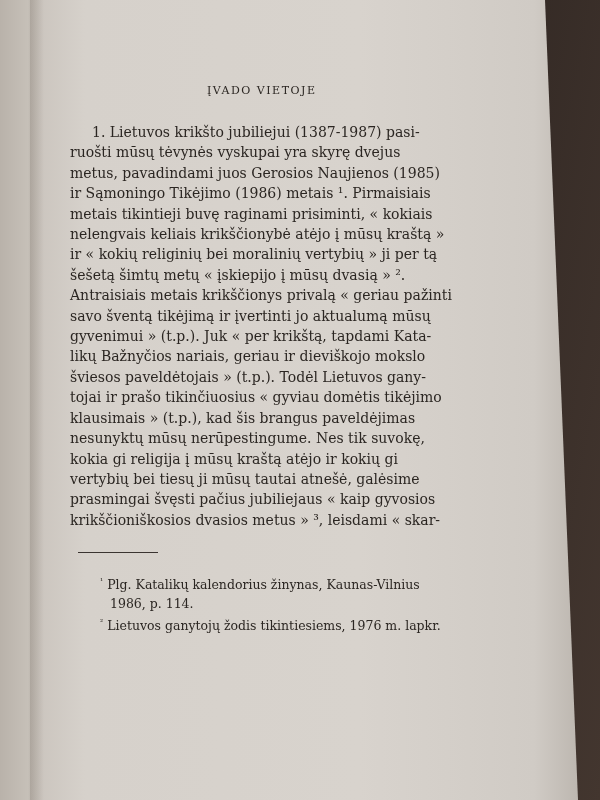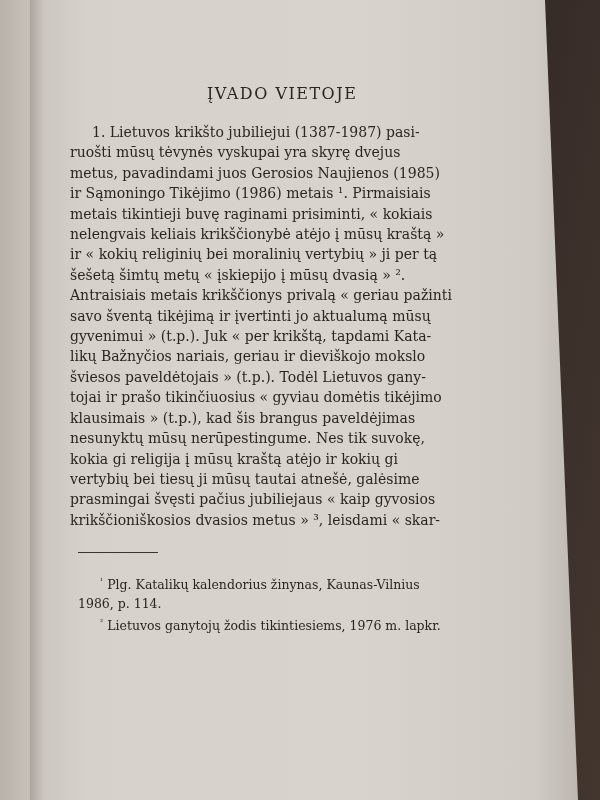--- a/index.html
+++ b/index.html
@@ -40,21 +40,21 @@
       left: 70px;
       top: 0;
       width: 440px;
       font-family: "DejaVu Serif", serif;
       color: #2b2622;
     }
     .heading {
       position: absolute;
       top: 84px;
       left: 137px;
-      font-size: 16px;
+      font-size: 11px;
       letter-spacing: 1.5px;
       white-space: nowrap;
     }
     .body-text {
       position: absolute;
       top: 122px;
       left: 0;
       width: 432px;
       font-size: 14px;
       line-height: 20.4px;
@@ -81,21 +81,21 @@
       width: 420px;
       font-size: 12.5px;
       line-height: 19px;
     }
     .fn-line {
       display: flex;
       justify-content: flex-start;
       white-space: nowrap;
     }
     .fn-line.indent { padding-left: 22px; }
-    .fn-line.last { justify-content: flex-start; }
+    .fn-line.last { justify-content: flex-start; margin-left: 32px; }
     sup { font-size: 8px; vertical-align: 5px; }
   </style>
 </head>
 <body>
 
 <div class="scene">
   <div class="left-page-edge"></div>
   <div class="page"></div>
   <div class="page-gutter-shadow"></div>
 

